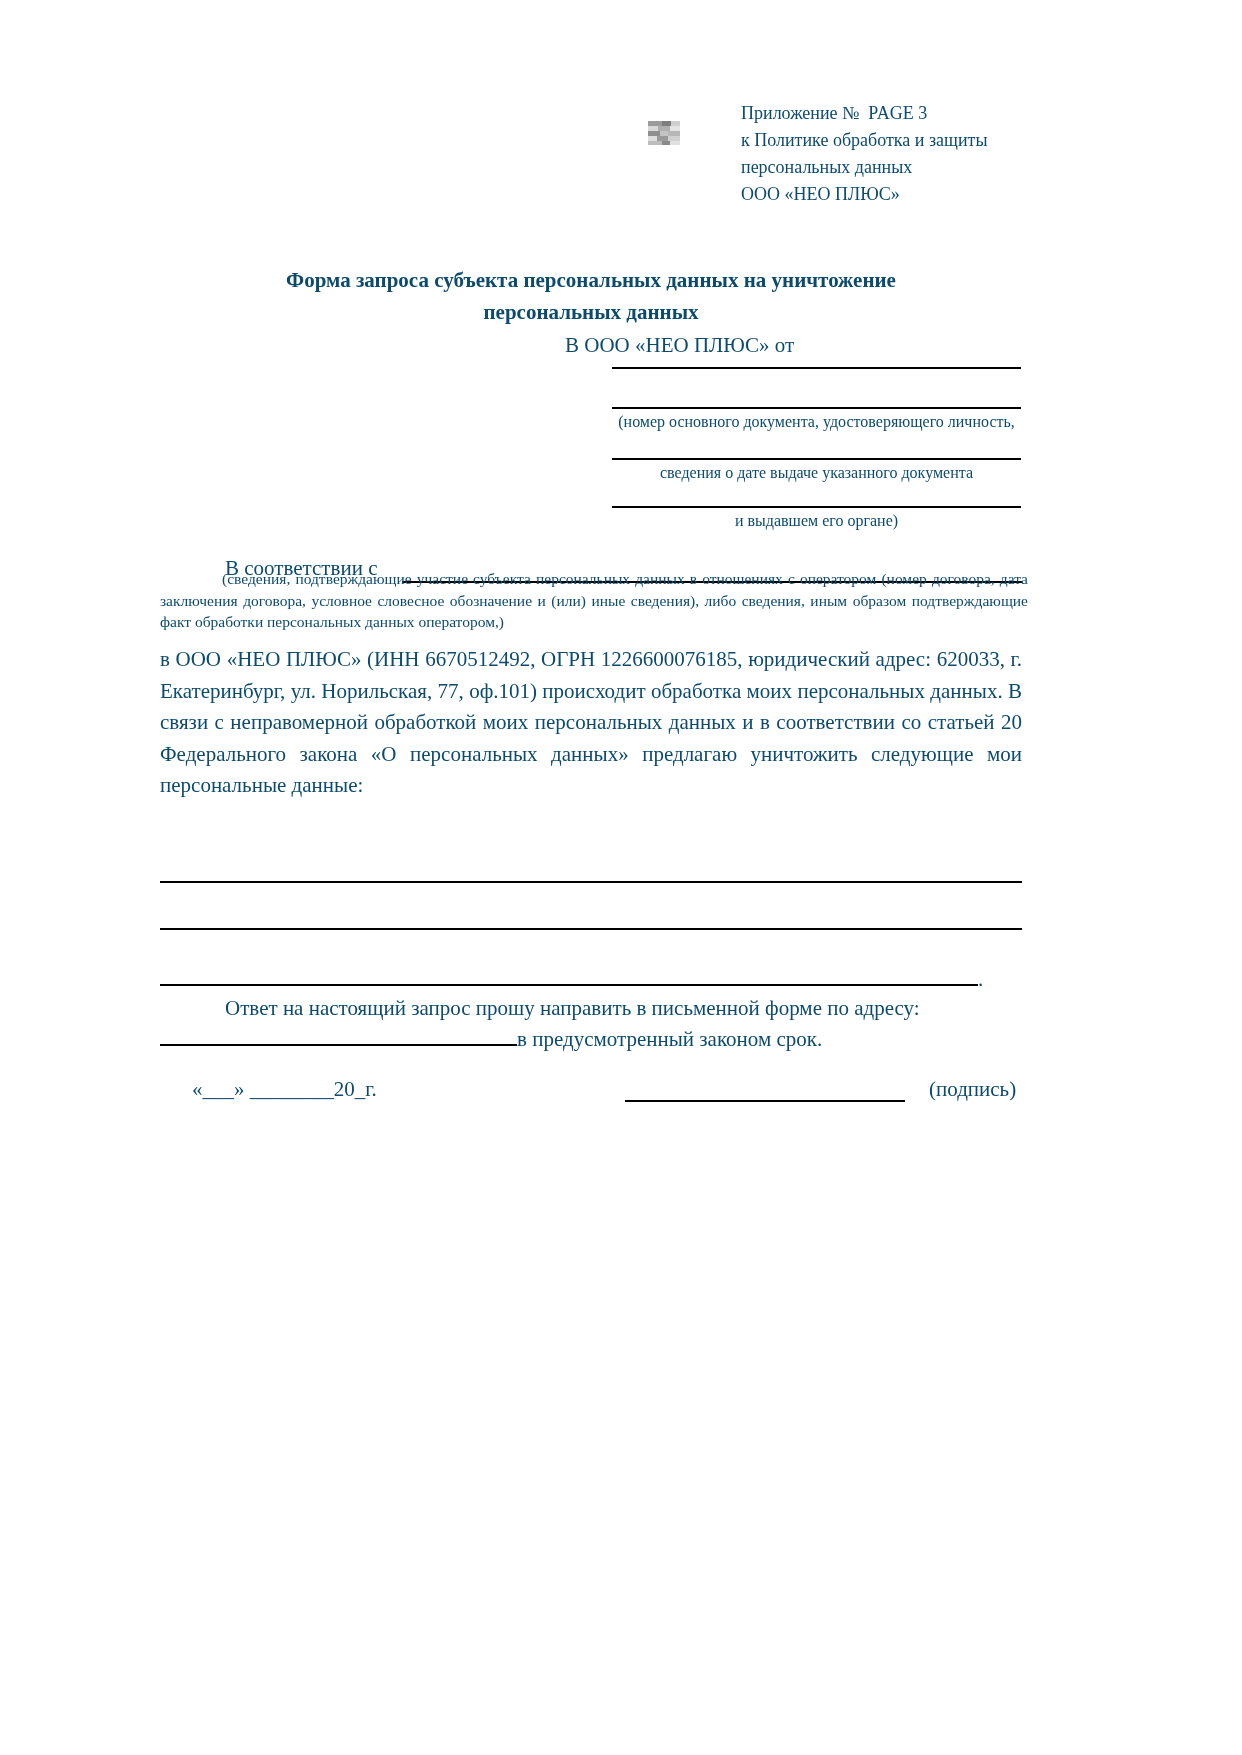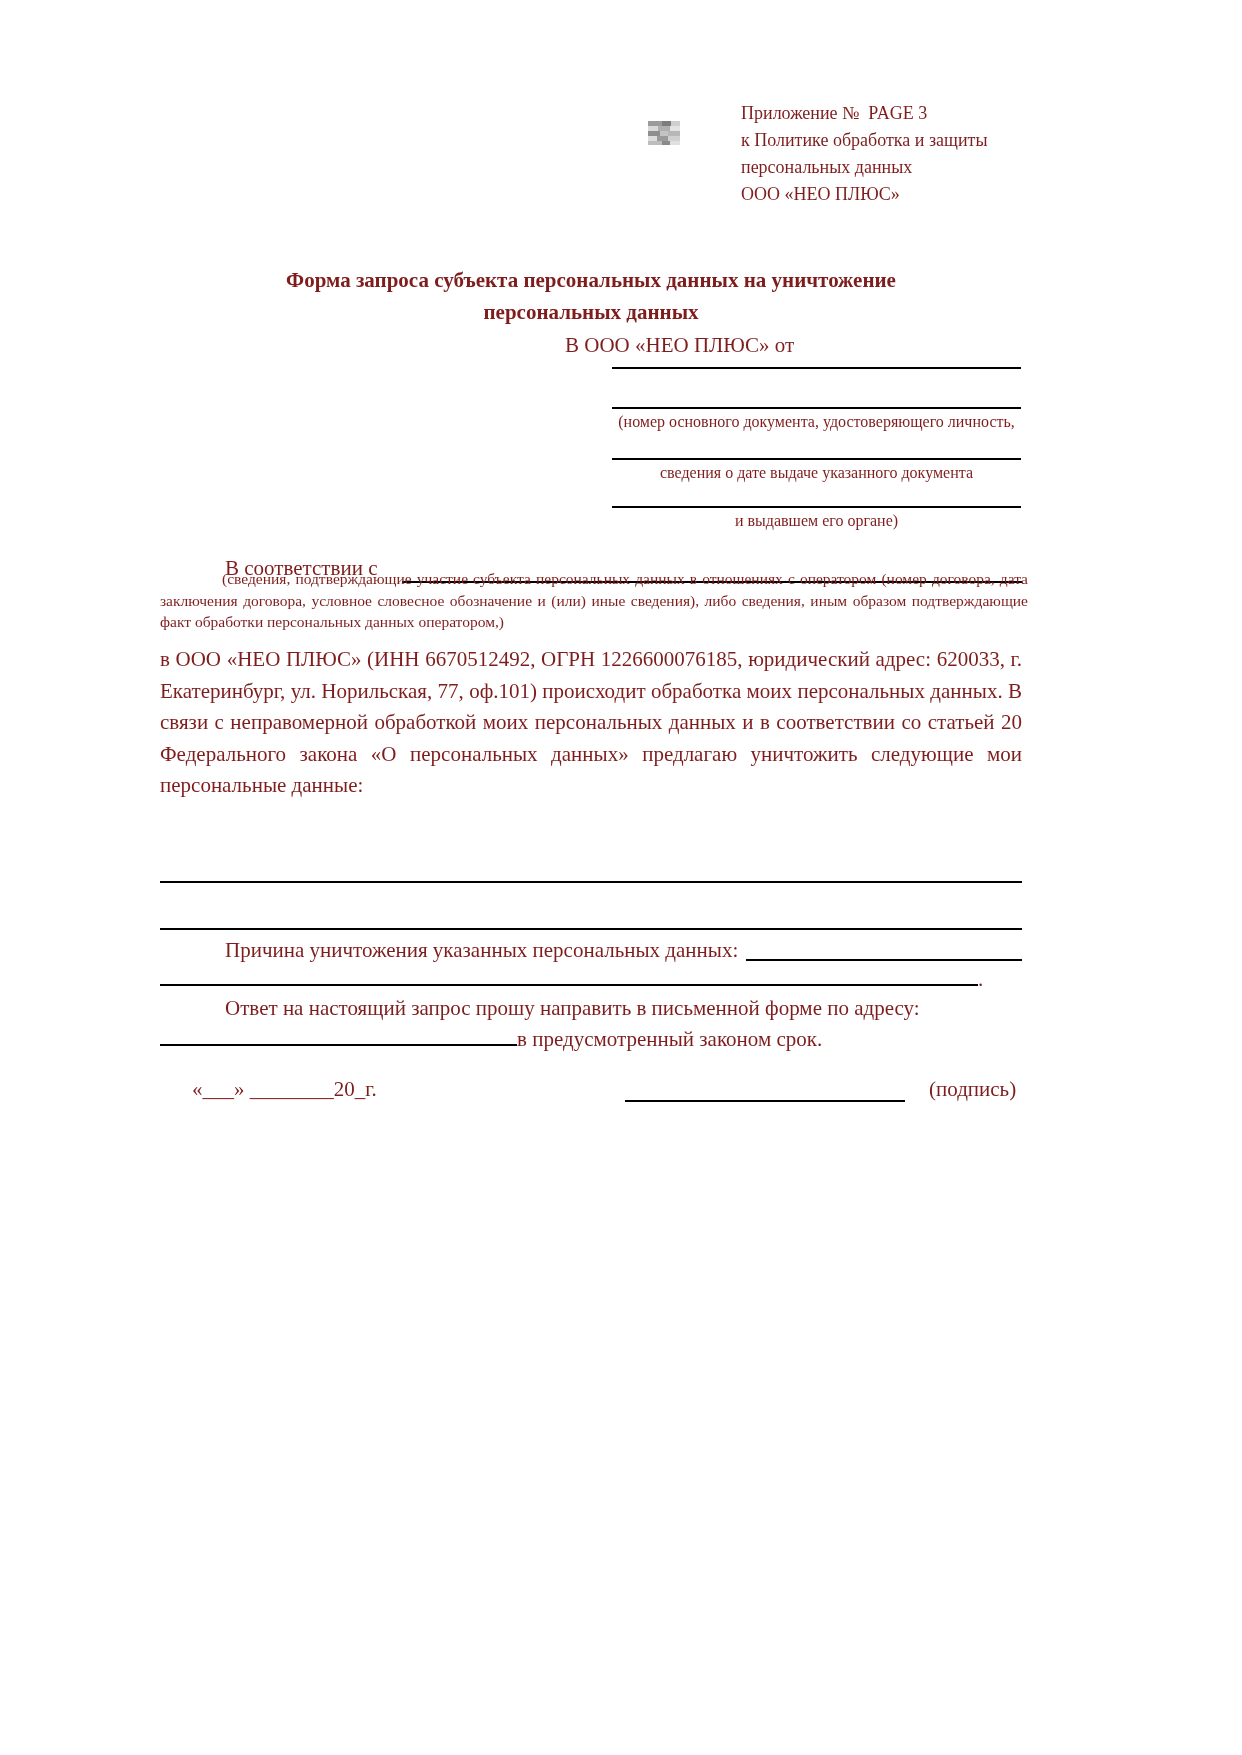--- a/index.html
+++ b/index.html
@@ -1,21 +1,21 @@
 <!DOCTYPE html>
 <html><head>
 <meta charset="utf-8">
 <style>
   html,body { margin:0; padding:0; background:#e8e8e8; }
   .page {
     position:relative;
     width:1242px; height:1755px;
     margin:0 auto;
     background:#ffffff;
-    color:#7f1d1d;
+    color:#0c4a6e;
     font-family:"Liberation Serif","DejaVu Serif",serif;
     overflow:hidden;
   }
   .abs { position:absolute; }
   .pre { white-space:pre-wrap; }
 
   .obj-icon { left:648px; top:121px; width:32px; height:24px; }
 
   .hdr-block { left:741px; top:100px; font-size:18px; line-height:27px; }
 
@@ -129,25 +129,20 @@
   <div class="abs acc-text">В соответствии с</div>
   <div class="abs acc-line"></div>
 
   <div class="abs note">(сведения, подтверждающие участие субъекта персональных данных в отношениях с оператором (номер договора, дата заключения договора, условное словесное обозначение и (или) иные сведения), либо сведения, иным образом подтверждающие факт обработки персональных данных оператором,)</div>
 
   <div class="abs body-par">в ООО «НЕО ПЛЮС» (ИНН 6670512492, ОГРН 1226600076185, юридический адрес: 620033, г. Екатеринбург, ул. Норильская, 77, оф.101) происходит обработка моих персональных данных. В связи с неправомерной обработкой моих персональных данных и в соответствии со статьей 20 Федерального закона «О персональных данных» предлагаю уничтожить следующие мои персональные данные:</div>
 
   <div class="rule" style="top:881px;"></div>
   <div class="rule" style="top:928px;"></div>
 
-  <div class="abs reason-row">
-    <span class="indent"></span>
-    <span>Причина уничтожения указанных персональных данных:</span>
-    <div class="fill"></div>
-  </div>
 
   <div class="abs rule3-row"><span class="blank blank-w820"></span><span>.</span></div>
 
   <div class="abs response2"><span class="blank blank-w357"></span><span>в предусмотренный законом срок.</span></div>
   <div class="abs response1">Ответ на настоящий запрос прошу направить в письменной форме по адресу:</div>
 
   <div class="abs date-line">«___» ________20_г.</div>
   <div class="abs sig-line"></div>
   <div class="abs sig-label">(подпись)</div>
 

